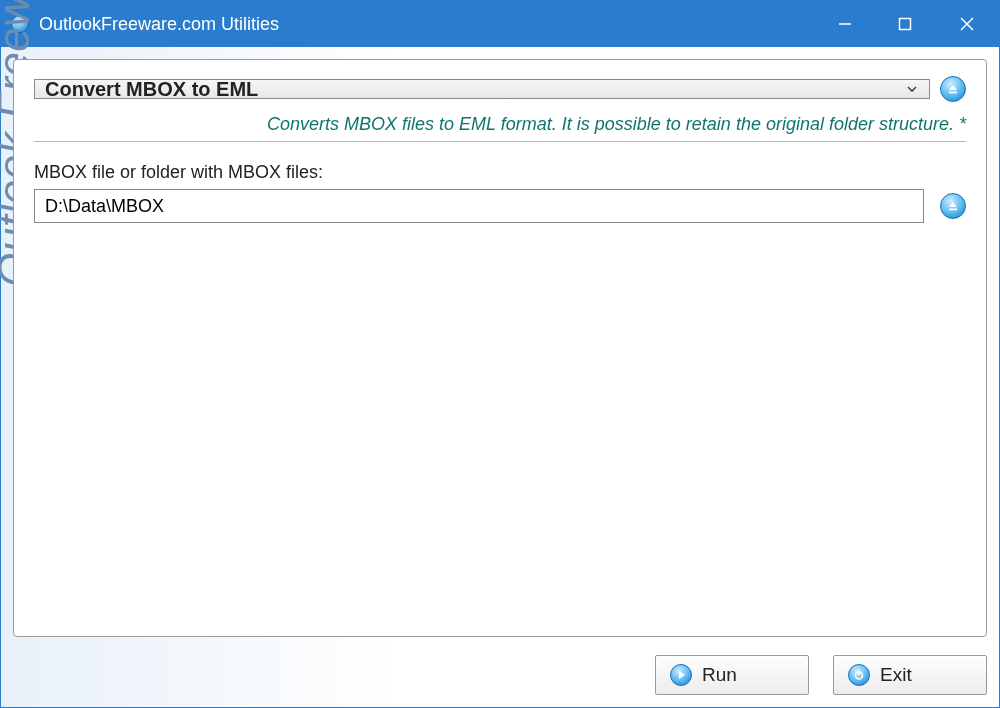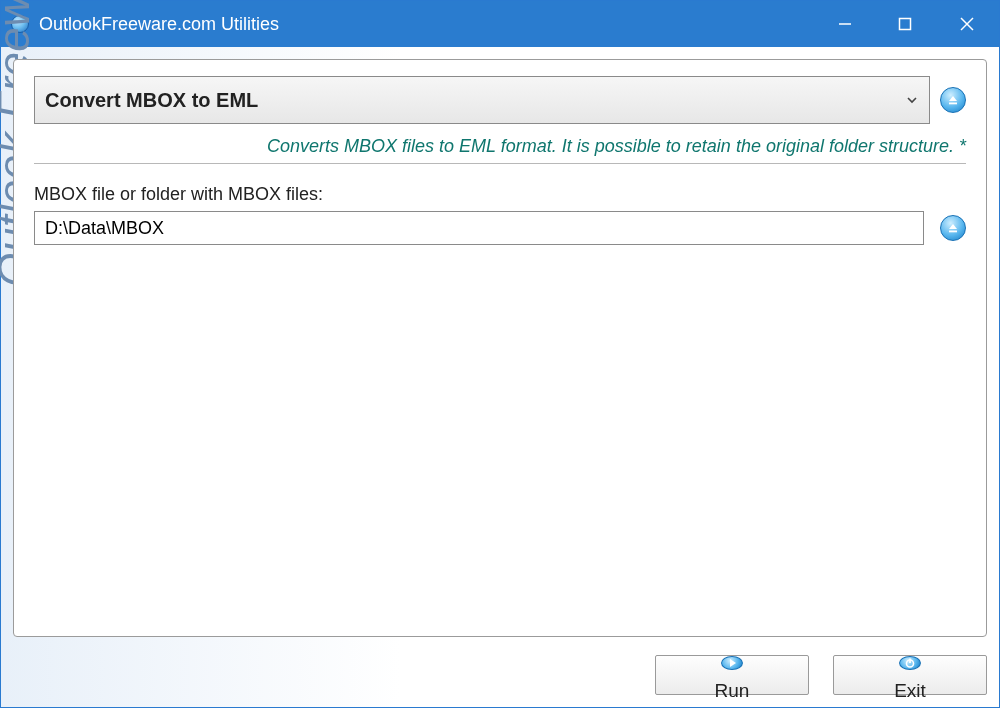--- a/index.html
+++ b/index.html
@@ -105,21 +105,21 @@
     padding: 16px 20px 20px 20px;
     position: relative;
     z-index: 1;
   }
 
   .util-header-row { display: flex; align-items: center; gap: 10px; }
   .util-dropdown {
     flex: 1 1 auto;
     border: 1px solid #8a8a8a;
     background: linear-gradient(to bottom, #f6f6f6, #e7e7e7);
-    height: 48px;
+    height: 20px;
     display: flex;
     align-items: center;
     padding: 0 10px;
     font-size: 20px;
     font-weight: 700;
     color: #222;
     justify-content: space-between;
     cursor: pointer;
   }
   .chevron {
@@ -190,21 +190,20 @@
     border: 1px solid #9a9a9a;
     background: linear-gradient(to bottom, #fefefe, #ececec);
     display: flex;
     align-items: center;
     gap: 10px;
     padding: 0 14px;
     font-size: 19px;
     color: #222;
     cursor: pointer;
     border-radius: 2px;
-    flex-direction: column;
   }
   .action-btn .play-icon, .action-btn .power-icon {
     width: 22px; height: 22px;
     border-radius: 50%;
     background: radial-gradient(circle at 40% 30%, #cdeeff 0%, #58b6ee 55%, #147ac4 100%);
     border: 1px solid #1670b5;
     display:flex; align-items:center; justify-content:center;
   }
 </style>
 </head>

